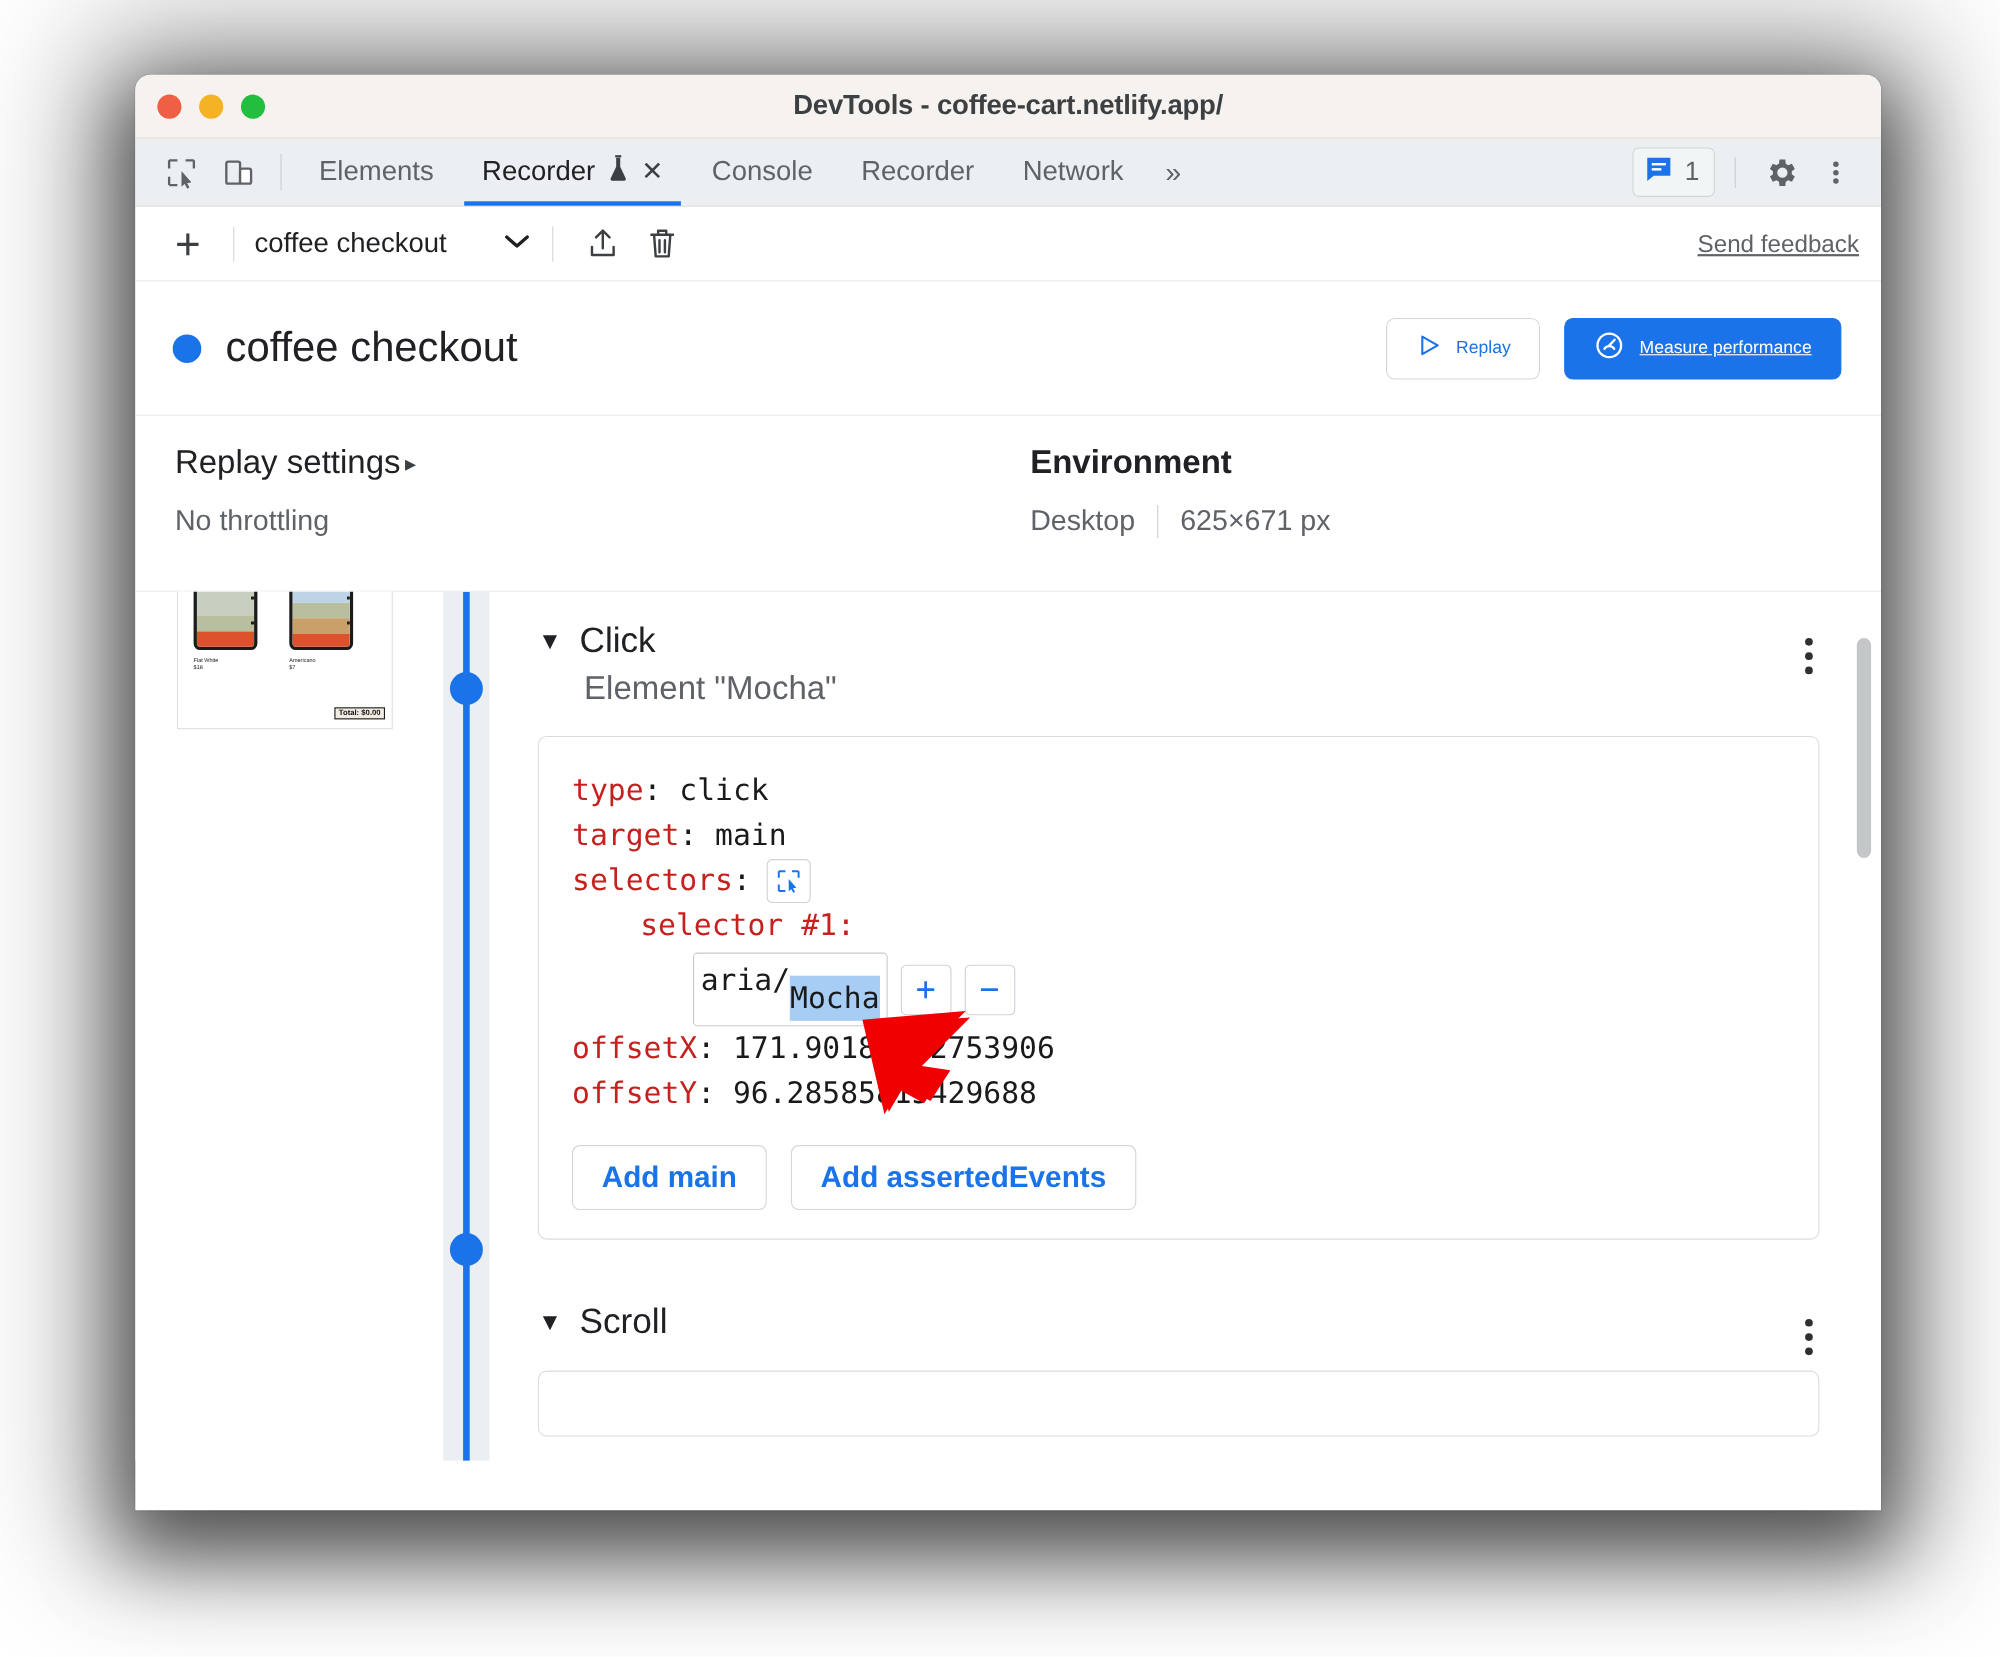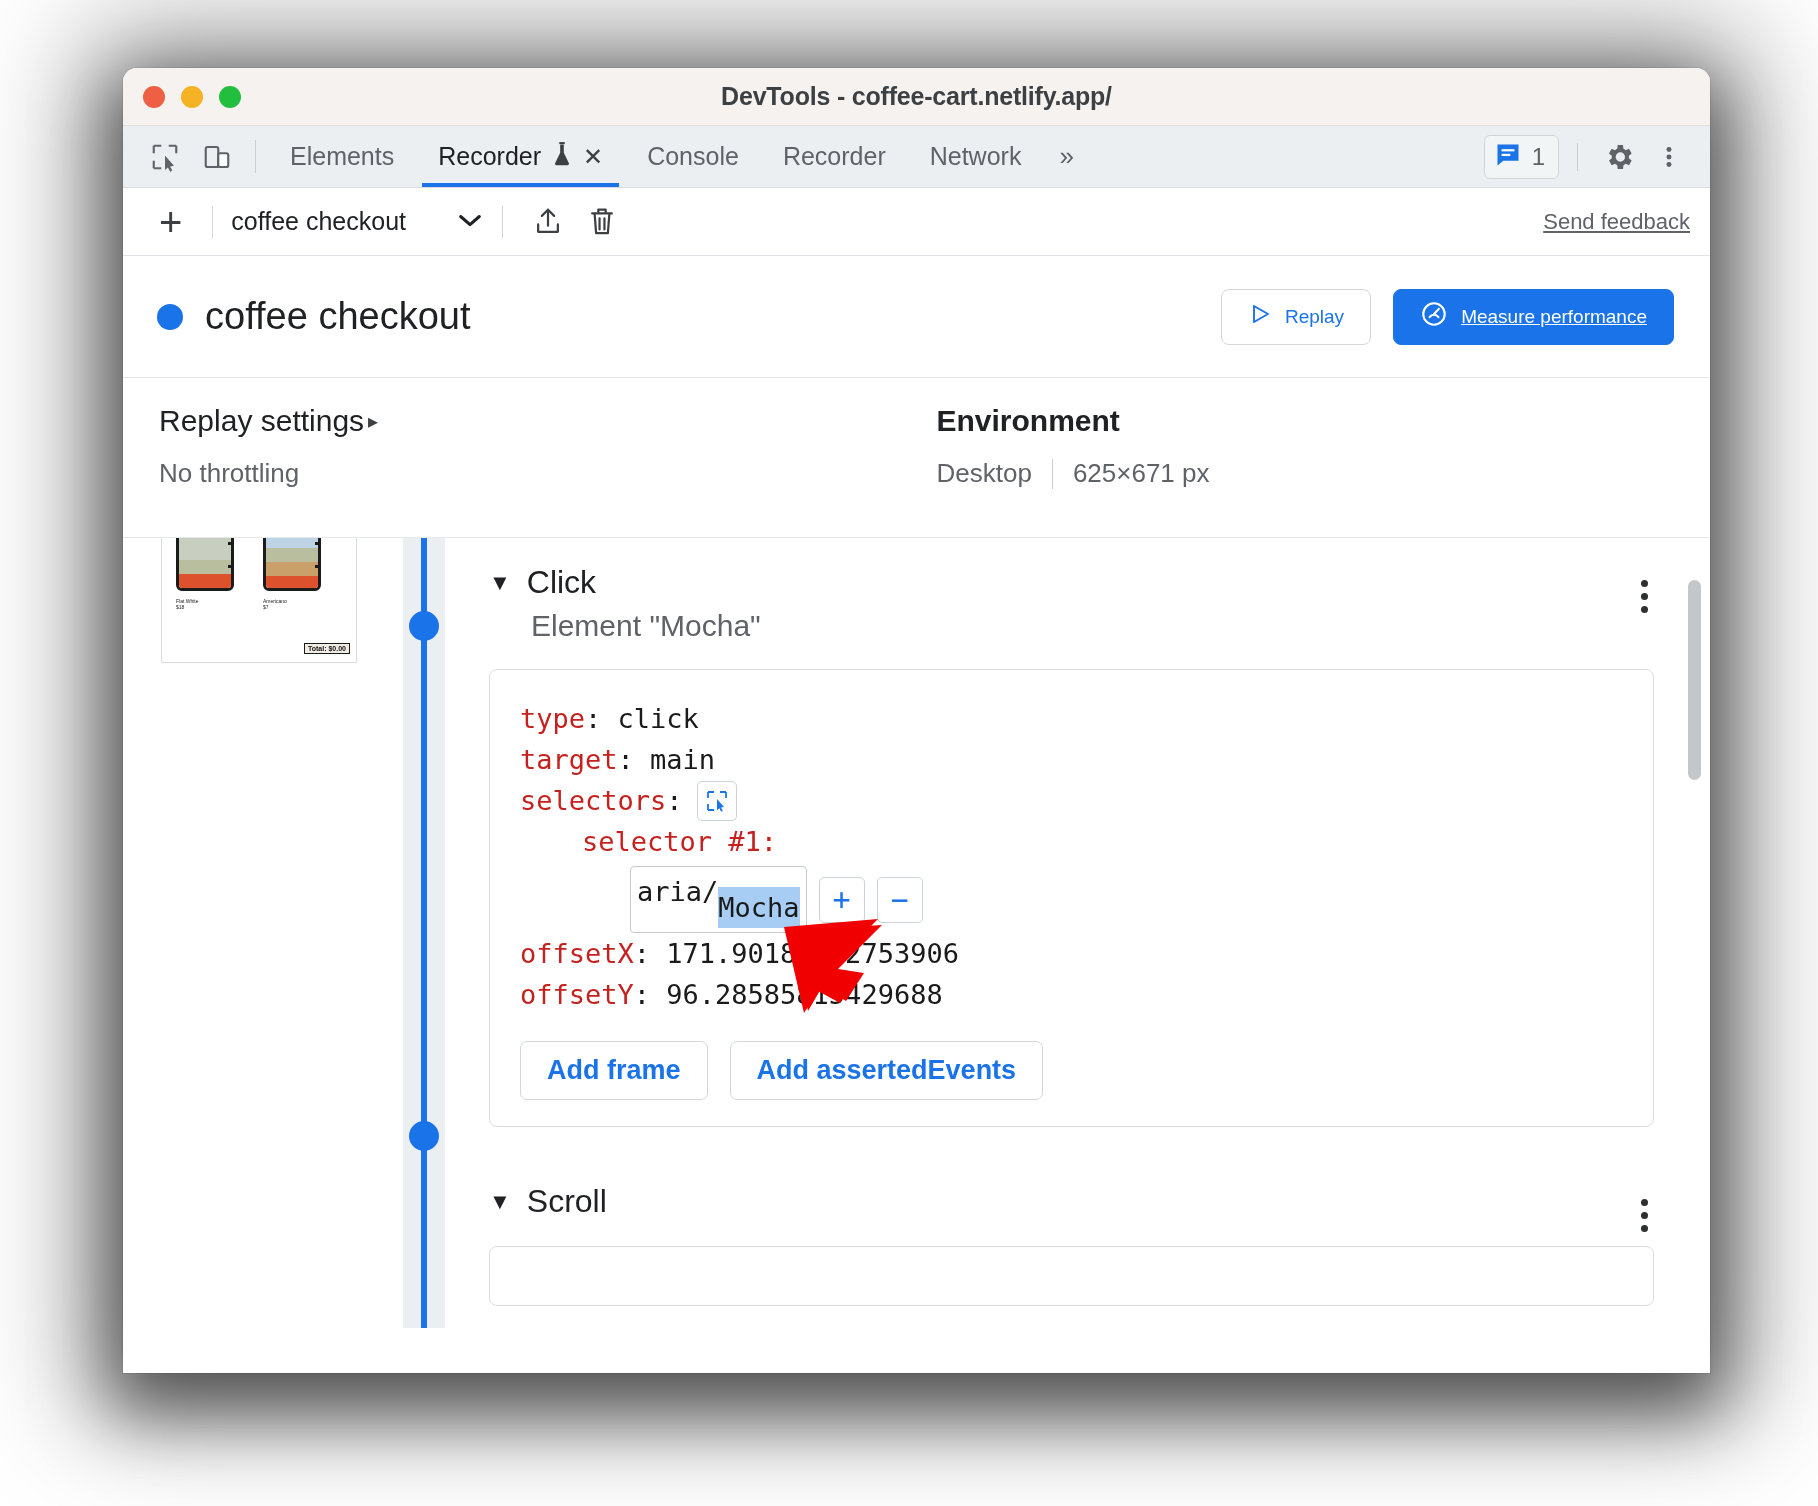--- a/index.html
+++ b/index.html
@@ -111,21 +111,21 @@
     border-bottom: 1px solid #e6e9eb;
     background: #fff;
   }
   .rec-title-wrap { display: flex; align-items: center; gap: 22px; }
   .blue-dot { width: 26px; height: 26px; border-radius: 50%; background: #1a73e8; }
   .rec-title { font-size: 38px; color: #202124; }
   .hdr-actions { margin-left: auto; display: flex; align-items: center; gap: 22px; }
   .btn {
     display: inline-flex; align-items: center; gap: 13px;
     height: 56px; padding: 0 26px;
-    border-radius: 8px; font-size: 19px; cursor: pointer;
+    border-radius: 8px; font-size: 16px; cursor: pointer;
     white-space: nowrap;
   }
   .btn-outline { background: #fff; border: 1px solid #d3d7da; color: #1a73e8; }
   .btn-primary { background: #1a73e8; border: 1px solid #1a73e8; color: #fff; text-decoration: underline; }
 
   
   .settings-row {
     height: 160px; display: flex; padding: 26px 36px 0 36px;
     border-bottom: 1px solid #e6e9eb;
     background: #fff;
@@ -480,21 +480,21 @@
                 <span class="pm-btn">−</span>
               </div>
               <div class="code-row">
                 <span><span class="k">offsetX</span>: <span>171.90187072753906</span></span>
               </div>
               <div class="code-row">
                 <span><span class="k">offsetY</span>: <span>96.28585815429688</span></span>
               </div>
             </div>
             <div class="code-btns">
-              <div class="code-btn">Add frame</div>
+              <div class="code-btn">Add main</div>
               <div class="code-btn">Add assertedEvents</div>
             </div>
           </div>
         </div>
 
         <div class="step" style="margin-top:56px;">
           <div class="step-head">
             <span class="tri">▼</span>
             <span class="step-name">Scroll</span>
           </div>

